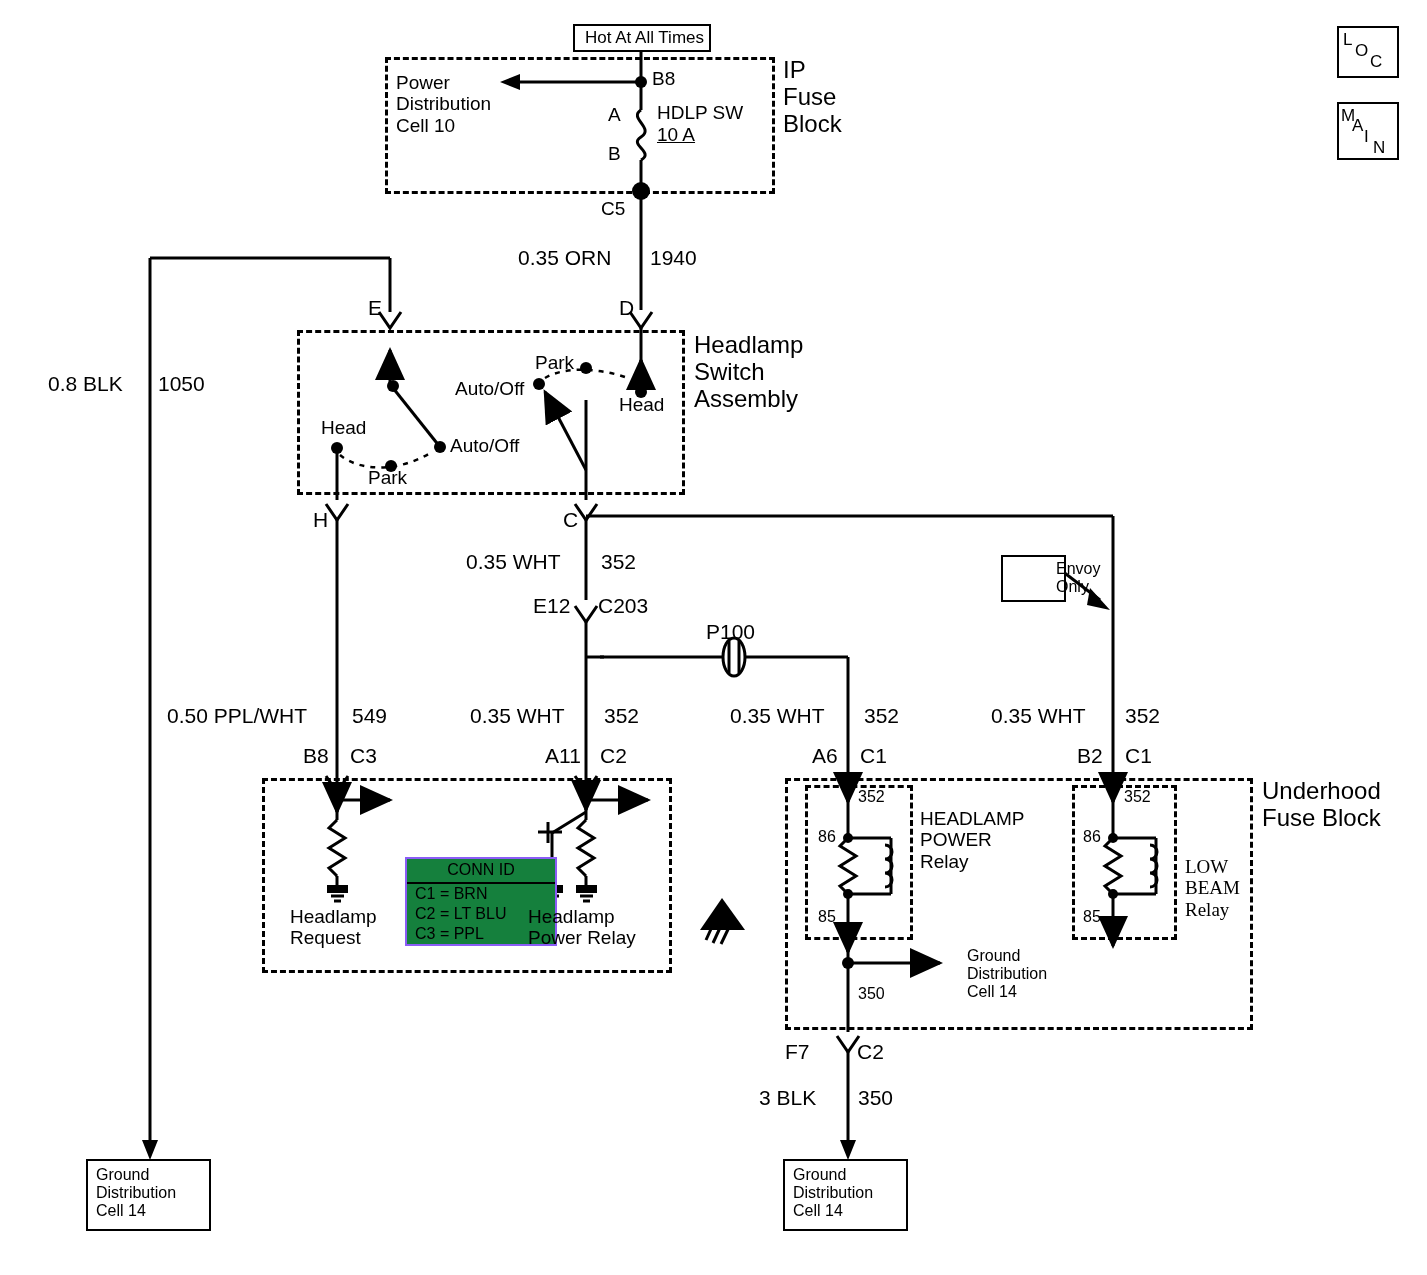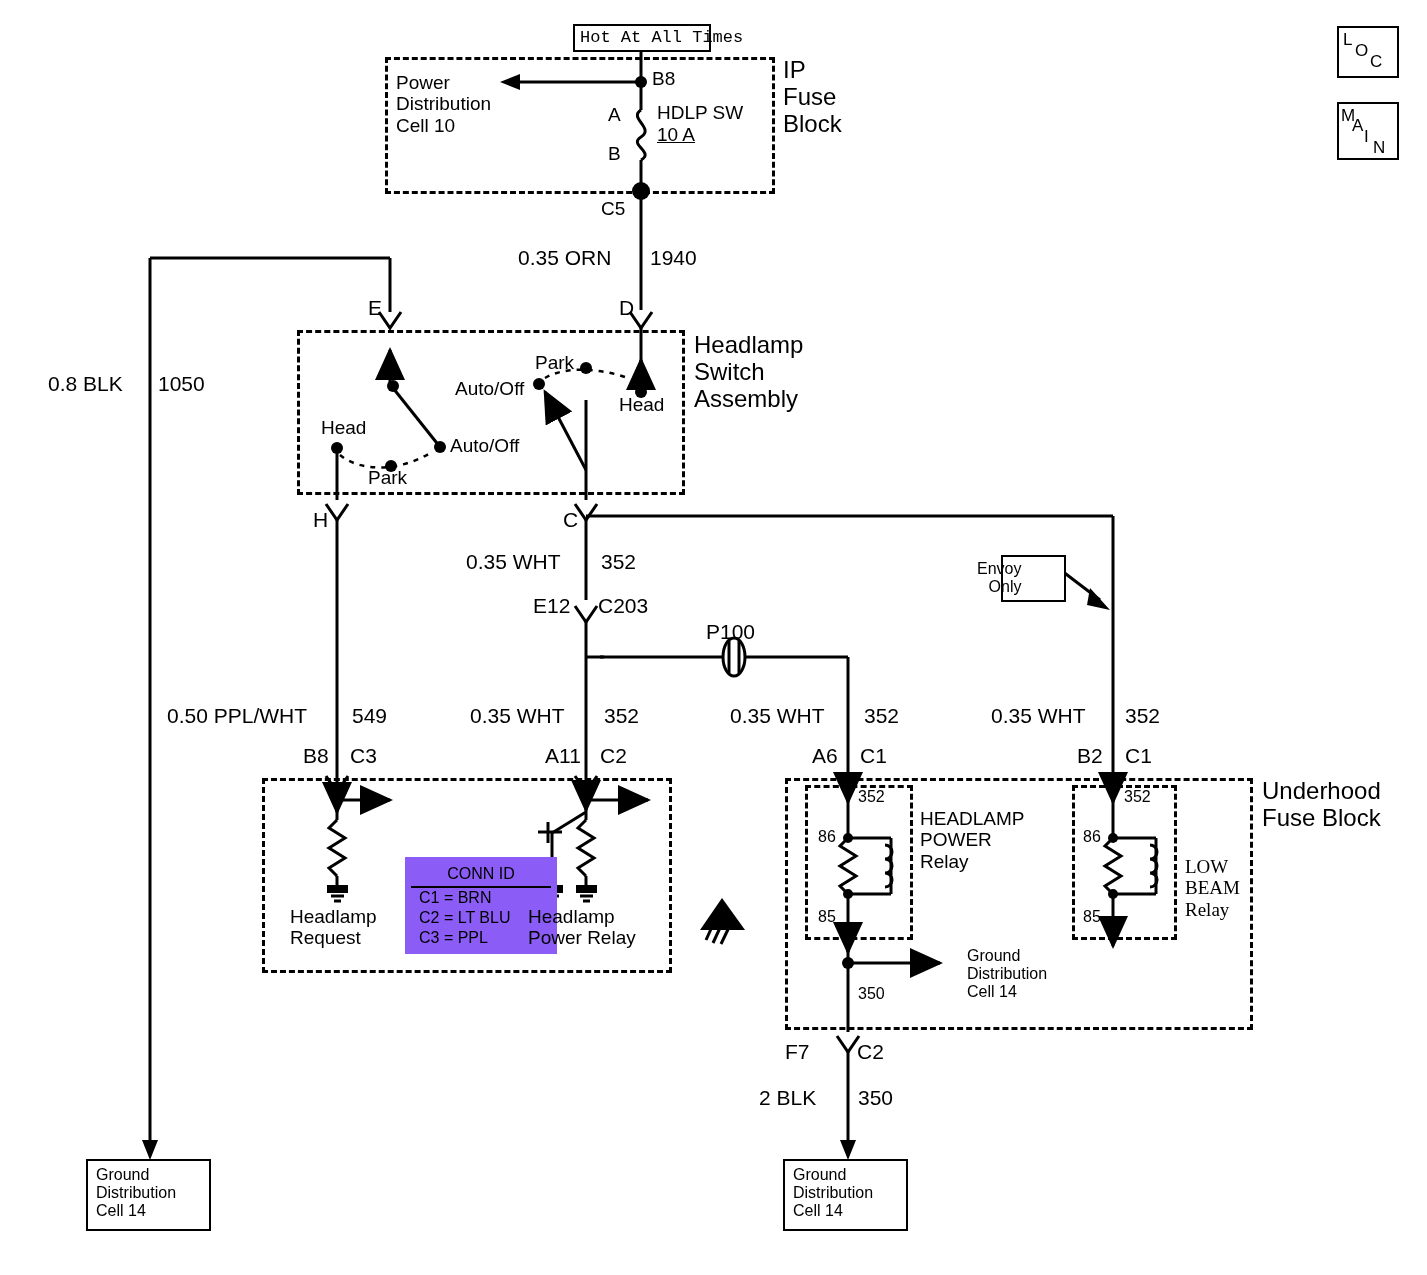--- a/index.html
+++ b/index.html
@@ -63,22 +63,22 @@
     background: #fff;
     box-sizing: border-box;
   }
   .loc-txt {
     position: absolute;
     font-size: 17px;
     white-space: pre;
   }
   .conn-table {
     position: absolute;
-    border: 6px solid #8b5cf6;
-    background: #8b5cf6;
+    border: 2px solid #8b5cf6;
+    background: #15803d;
     box-sizing: border-box;
     font-size: 16px;
   }
   .conn-title {
     text-align: center;
     border-bottom: 2px solid #000;
     padding: 2px 0 3px 0;
     font-size: 16px;
   }
   .conn-row {
@@ -246,24 +246,24 @@
     <path d="M706,940 L716,918 M713,943 L725,917 M721,944 L733,919" stroke="#000" stroke-width="3" fill="none"></path>
   </svg>
 
   <div class="dashbox" style="left:385px; top:57px; width:390px; height:137px;"></div>
   <div class="dashbox" style="left:297px; top:330px; width:388px; height:165px;"></div>
   <div class="dashbox" style="left:262px; top:778px; width:410px; height:195px;"></div>
   <div class="dashbox" style="left:785px; top:778px; width:468px; height:252px;"></div>
   <div class="dashbox" style="left:805px; top:785px; width:108px; height:155px;"></div>
   <div class="dashbox" style="left:1072px; top:785px; width:105px; height:155px;"></div>
 
-  <div class="boxed" style="left:573px; top:24px; width:138px; text-align:right;font-family:Liberation Mono, monospace;">Hot At All Times</div>
+  <div class="boxed" style="left:573px; top:24px; width:138px; text-align:right;">Hot At All Times</div>
 
   <div class="solidbox" style="left:1001px; top:555px; width:65px; height:47px;"></div>
-  <div class="lbl sm" style="left:977px; top:560px;text-align:right;">Envoy
+  <div class="lbl sm" style="left:1056px; top:560px;">Envoy
 Only</div>
 
   <div class="solidbox" style="left:86px; top:1159px; width:125px; height:72px;"></div>
   <div class="lbl sm" style="left:96px; top:1166px;">Ground
 Distribution
 Cell 14</div>
 
   <div class="solidbox" style="left:783px; top:1159px; width:125px; height:72px;"></div>
   <div class="lbl sm" style="left:793px; top:1166px;">Ground
 Distribution
@@ -380,16 +380,16 @@
 Relay</div>
 
   <div class="lbl" style="left:290px; top:906px;">Headlamp
 Request</div>
   <div class="lbl" style="left:528px; top:906px;">Headlamp
 Power Relay</div>
 
   <div class="lbl mid" style="left:785px; top:1040px;">F7</div>
   <div class="lbl mid" style="left:857px; top:1040px;">C2</div>
 
-  <div class="lbl mid" style="left:759px; top:1086px;">2 BLK</div>
+  <div class="lbl mid" style="left:759px; top:1086px;">3 BLK</div>
   <div class="lbl mid" style="left:858px; top:1086px;">350</div>
 
 </div>
 
 </body></html>

